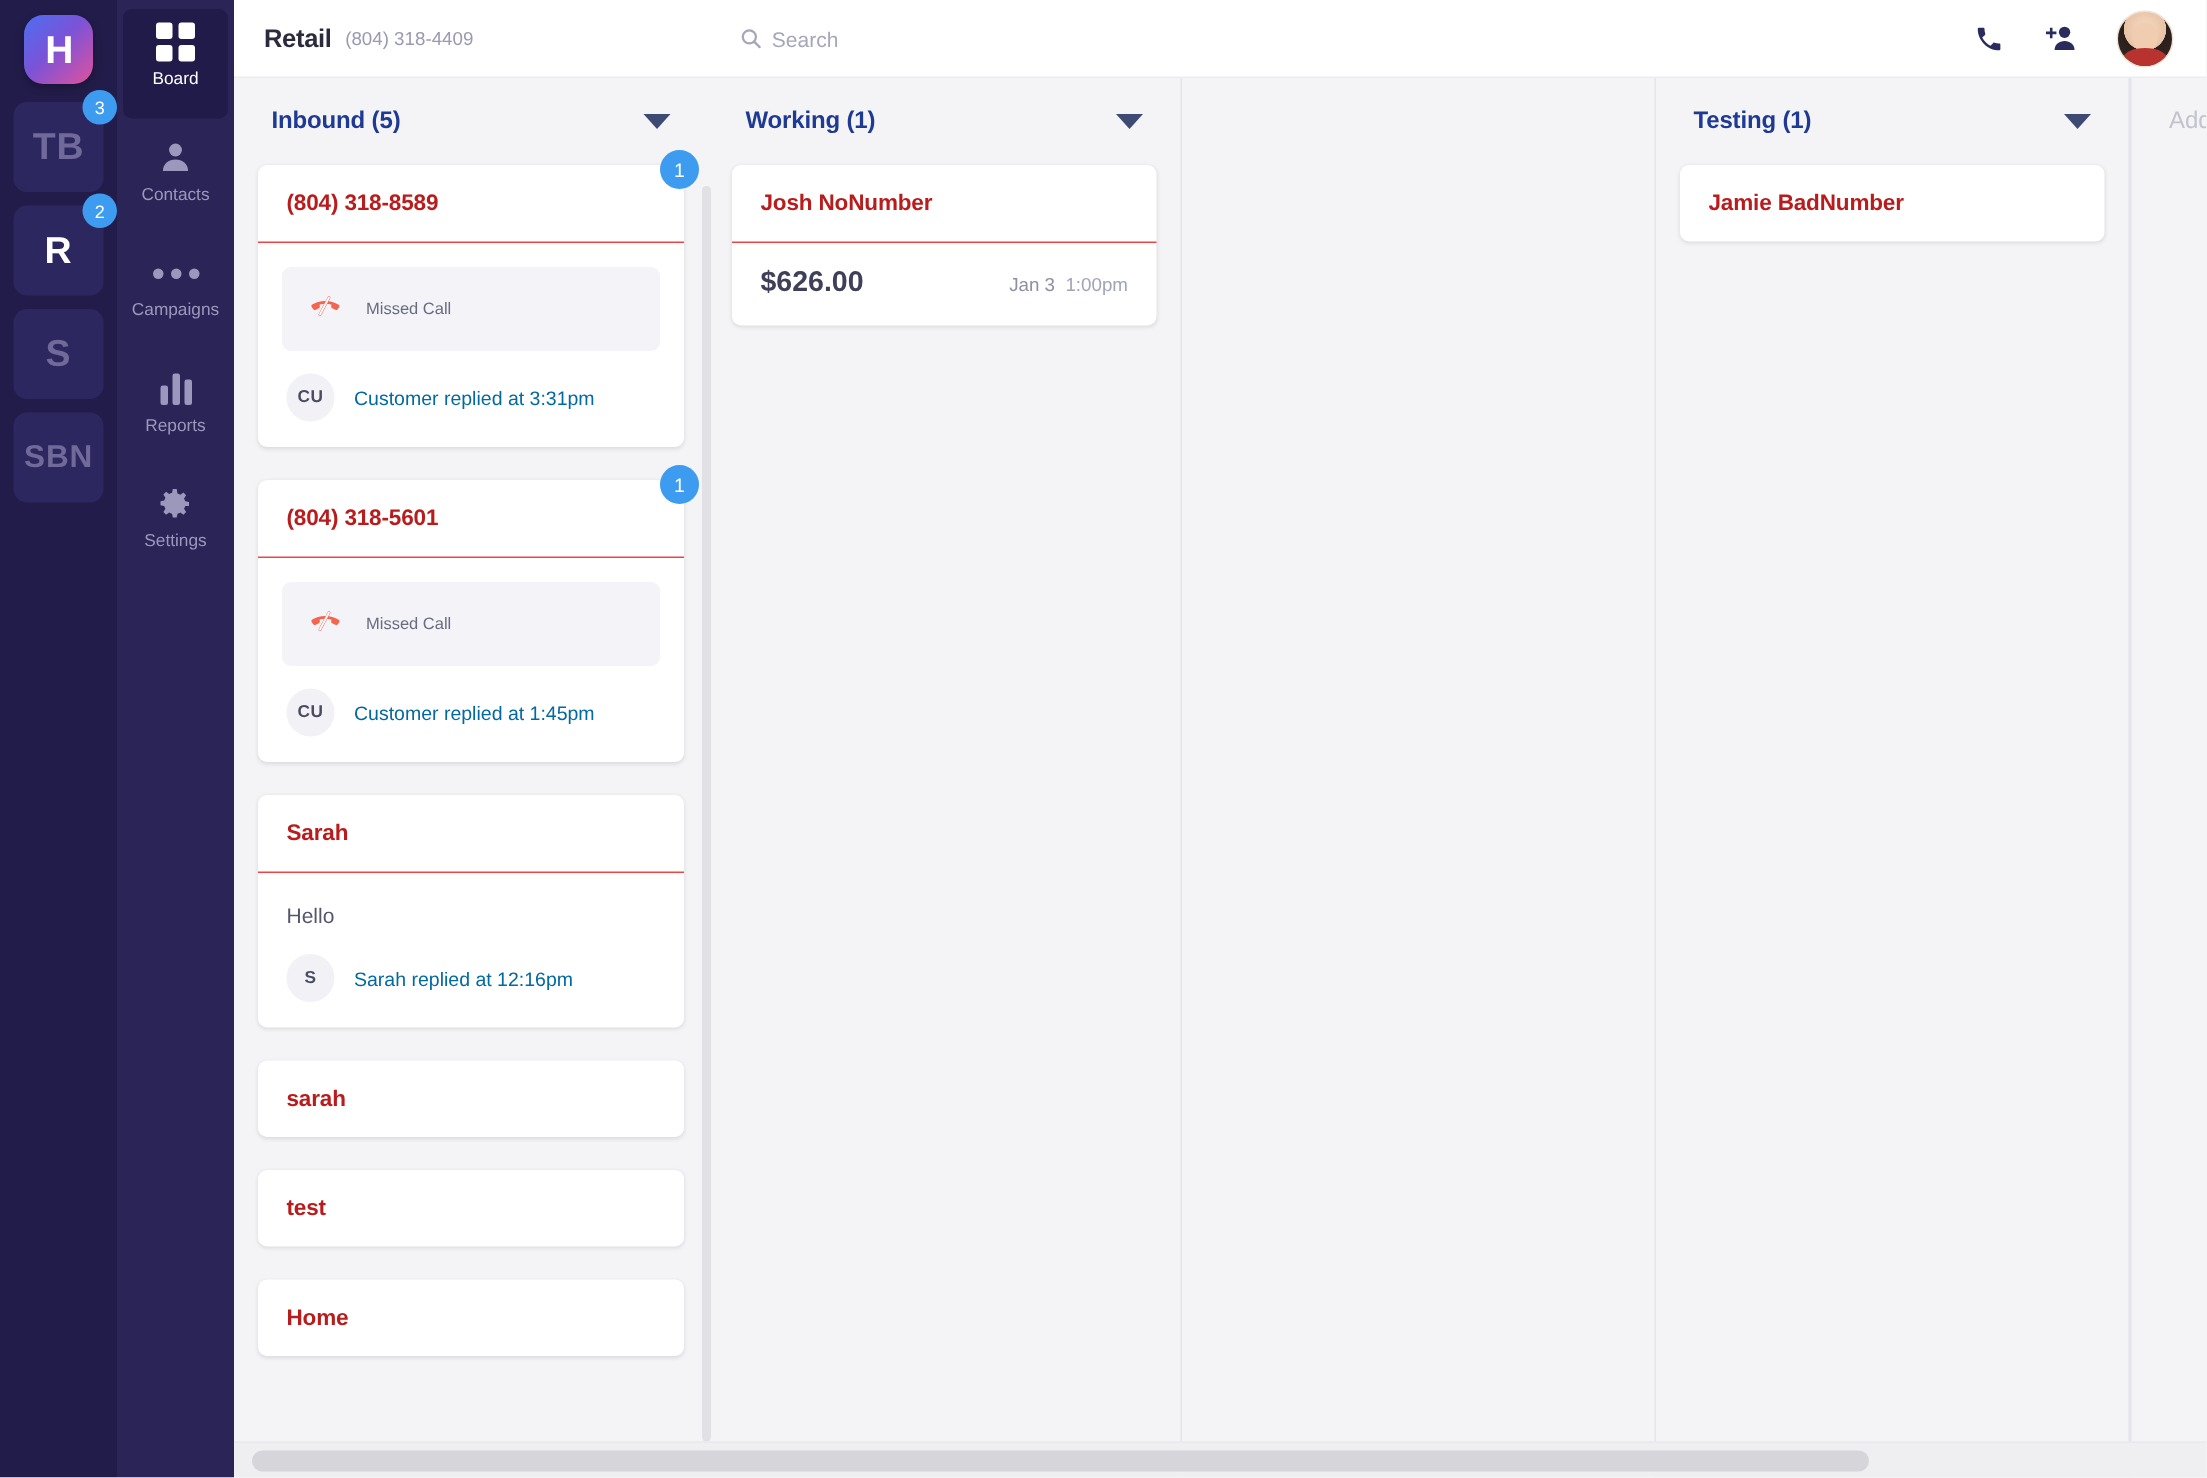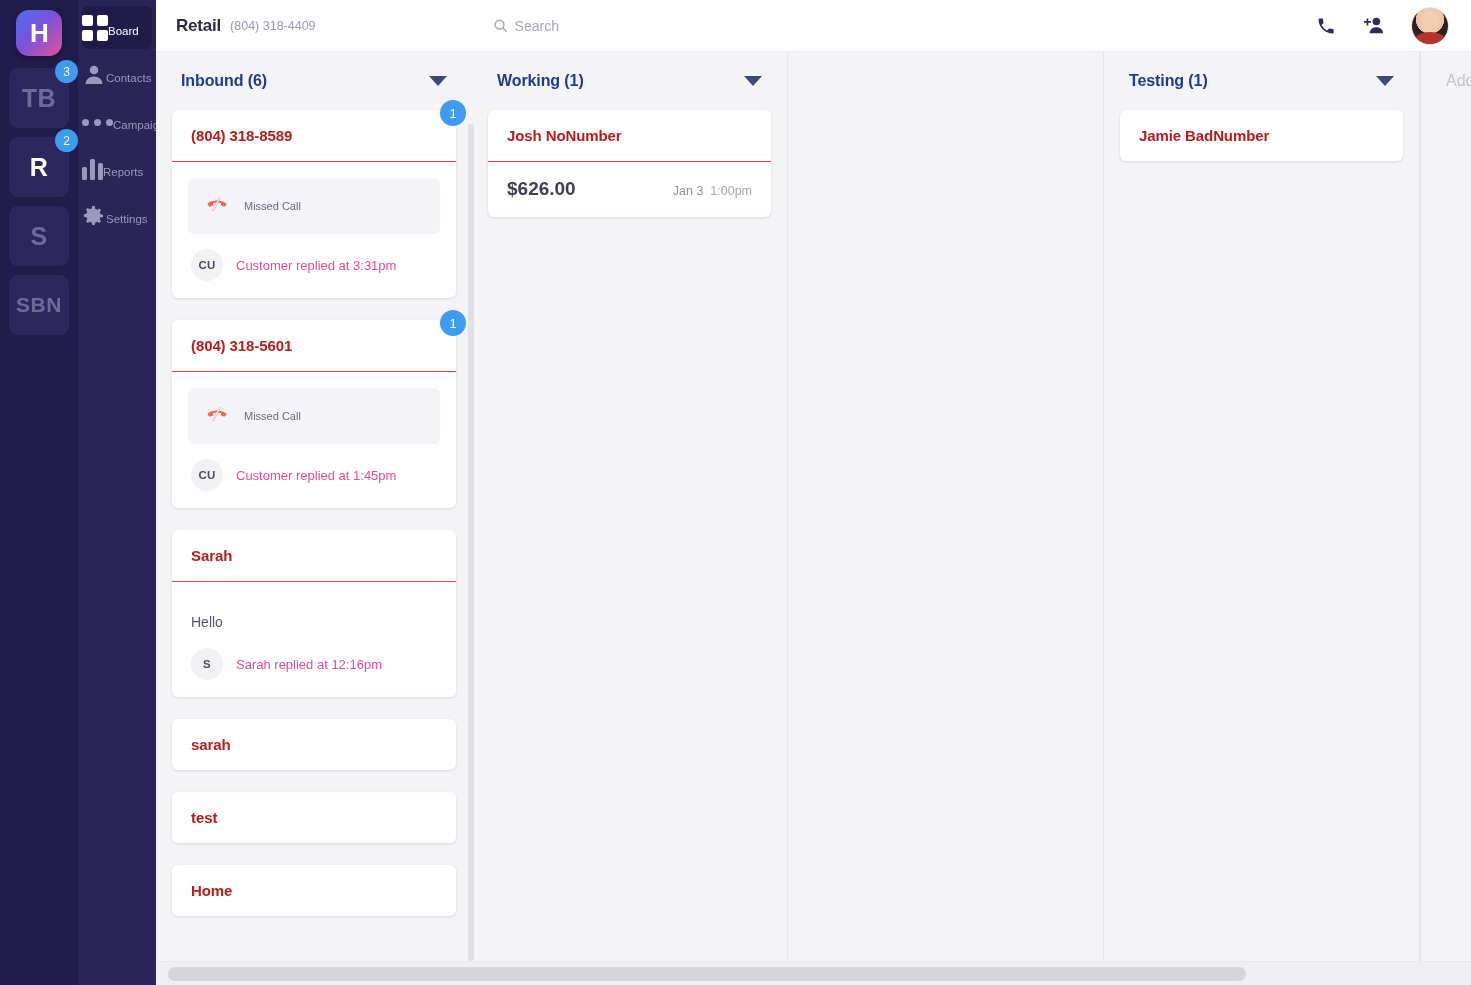--- a/index.html
+++ b/index.html
@@ -54,23 +54,23 @@
 
   
   .nav-rail {
     width: 78px; height: 985px;
     background: #2a2457;
     flex: 0 0 78px;
     padding-top: 6px;
   }
   .nav-item {
     width: 70px; margin: 0 auto 4px auto;
-    padding: 9px 0 8px 0;
+    padding: 9px 0 20px 0;
     border-radius: 6px;
-    display: flex; flex-direction: row; align-items: center;
+    display: flex; flex-direction: column; align-items: center;
     cursor: pointer;
     color: #9c98bd;
   }
   .nav-item.active { background: #211b49; color: #ffffff; }
   .nav-item .nlabel { font-size: 11.5px; margin-top: 6px; }
   .nav-ico { height: 26px; display:flex; align-items:center; justify-content:center; }
 
   .grid-ico { display: grid; grid-template-columns: 11px 11px; grid-gap: 4px; }
   .grid-ico i { width: 11px; height: 11px; background: currentColor; border-radius: 2px; display:block;}
   .dots-ico { display: flex; gap: 5px; }
@@ -159,22 +159,22 @@
     height: 56px; display: flex; align-items: center; padding: 0 18px;
     margin-bottom: 15px;
   }
   .missed .mlabel { font-size: 11px; color: #6a6b80; margin-left: 16px; }
   .reply-row { display: flex; align-items: center; padding-left: 3px; }
   .pill {
     width: 32px; height: 32px; border-radius: 50%; background: #f1f1f6;
     display: flex; align-items: center; justify-content: center;
     font-size: 11.5px; font-weight: bold; color: #4b4c63; letter-spacing: .3px; text-align: right;
   }
-  .reply-txt { font-size: 13px; color: #ec4899; margin-left: 13px; }
-  .msg-text { font-size: 14px; color: #55566e; margin: 16px 0 18px 3px; }
+  .reply-txt { font-size: 13px; color: #0369a1; margin-left: 13px; }
+  .msg-text { font-size: 14px; color: #55566e; margin: 4px 0 18px 3px; }
   .deal-row { display: flex; align-items: baseline; padding: 2px 3px; }
   .deal-amt { font-size: 19px; font-weight: bold; color: #3f4058; }
   .deal-when { margin-left: auto; font-size: 12.5px; color: #a3a4b5; }
   .deal-when .d { color: #8e8fa2; }
 
   
   .vscroll {
     position: absolute; top: 72px; bottom: 24px; left: 312px;
     width: 6px; border-radius: 3px; background: #e0e0e5;
   }
@@ -312,21 +312,21 @@
           </svg>
         </span>
         <span class="avatar"></span>
       </div>
     </div>
 
     <div class="board">
 
       <div class="column">
         <div class="col-head">
-          <span class="col-title">Inbound (6)</span>
+          <span class="col-title">Inbound (5)</span>
           <span class="caret"></span>
         </div>
         <div class="col-body">
 
           <div class="card">
             <span class="card-badge">1</span>
             <div class="card-head">(804) 318-8589</div>
             <div class="card-body">
               <div class="missed">
                 <span>

